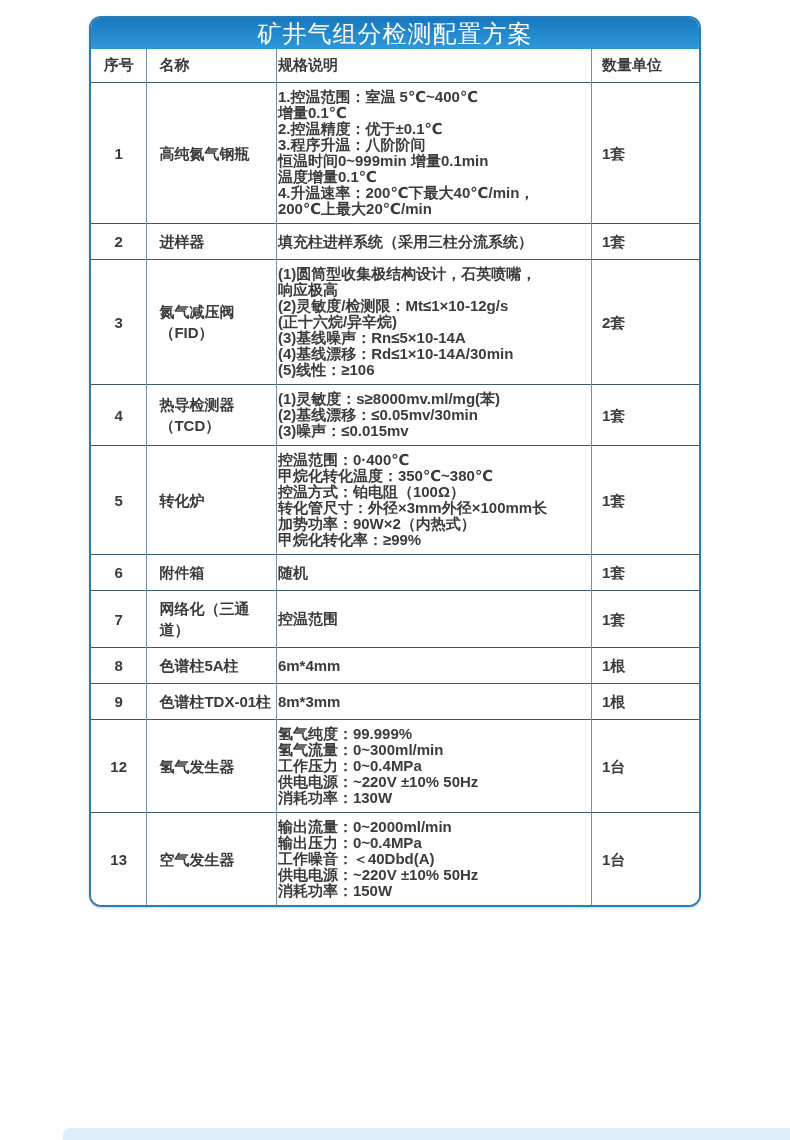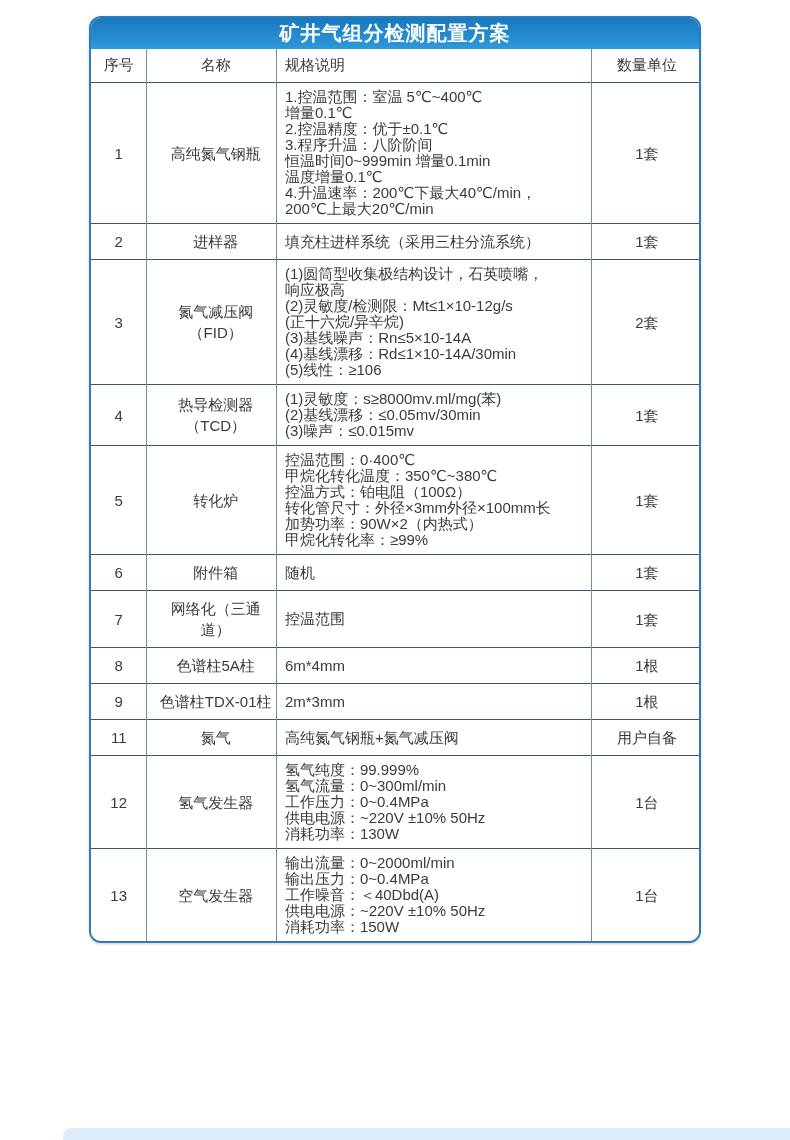--- a/index.html
+++ b/index.html
@@ -12,53 +12,53 @@
     border:2px solid #2e7cb5;
     border-radius:12px;
     overflow:hidden;
     background:#ffffff;
     box-shadow:0 1px 3px rgba(40,90,130,0.25);
   }
   .title-bar{
     height:31px;
     background:linear-gradient(180deg,#1878bf 0%,#2e99d9 100%);
     color:#ffffff;
-    font-size:20px;
-    font-weight:bold;
+    font-size:24px;
+    font-weight:normal;
     letter-spacing:1px;
     display:flex;
     align-items:center;
     justify-content:center;
   }
   table.cfg{
     width:100%;
     border-collapse:collapse;
     table-layout:fixed;
   }
   table.cfg col.c1{ width:9.2%; }
   table.cfg col.c2{ width:21.3%; }
   table.cfg col.c3{ width:51.8%; }
   table.cfg col.c4{ width:17.7%; }
 
   table.cfg th, table.cfg td{
     border-top:1px solid #3e586b;
     border-left:1px solid #7191a3;
     color:#3b3b3b;
     font-size:15px;
-    font-weight:normal;
+    font-weight:bold;
     vertical-align:middle;
     background:#ffffff;
   }
   table.cfg th:first-child, table.cfg td:first-child{ border-left:none; }
   table.cfg thead th{ border-top:none; height:33px; }
 
   .c-no  { text-align:center; }
-  .c-name{ text-align:center; padding:7px 4px 7px 12px; }
-  .c-spec{ text-align:left; padding:6px 4px 6px 8px; }
-  .c-qty { text-align:center; padding:7px 7px 7px 10px; }
+  .c-name{ text-align:left; padding:7px 4px 7px 12px; }
+  .c-spec{ text-align:left; padding:6px 4px 6px 1px; }
+  .c-qty { text-align:left; padding:7px 7px 7px 10px; }
 
   .spec-text{ white-space:pre-line; line-height:16px; display:block; }
   .one-line { line-height:21px; }
 
   .bottom-strip{
     position:absolute;
     left:63px; right:0; bottom:0;
     height:12px;
     background:#ddeefa;
     border-top-left-radius:8px;
@@ -166,31 +166,23 @@
     <td class="c-name"><span class="one-line">色谱柱5A柱</span></td>
     <td class="c-spec">
             <span class="spec-text">6m*4mm</span>
           </td>
     <td class="c-qty"><span class="one-line">1根</span></td>
   </tr>
         <tr>
     <td class="c-no"><span class="one-line">9</span></td>
     <td class="c-name"><span class="one-line">色谱柱TDX-01柱</span></td>
     <td class="c-spec">
-            <span class="spec-text">2m*3mm</span>
+            <span class="spec-text">8m*3mm</span>
           </td>
     <td class="c-qty"><span class="one-line">1根</span></td>
-  </tr>
-        <tr>
-    <td class="c-no"><span class="one-line">11</span></td>
-    <td class="c-name"><span class="one-line">氮气</span></td>
-    <td class="c-spec">
-            <span class="spec-text">高纯氮气钢瓶+氮气减压阀</span>
-          </td>
-    <td class="c-qty"><span class="one-line">用户自备</span></td>
   </tr>
         <tr>
     <td class="c-no"><span class="one-line">12</span></td>
     <td class="c-name"><span class="one-line">氢气发生器</span></td>
     <td class="c-spec">
             <span class="spec-text">氢气纯度：99.999%
 氢气流量：0~300ml/min
 工作压力：0~0.4MPa
 供电电源：~220V ±10% 50Hz
 消耗功率：130W</span>

